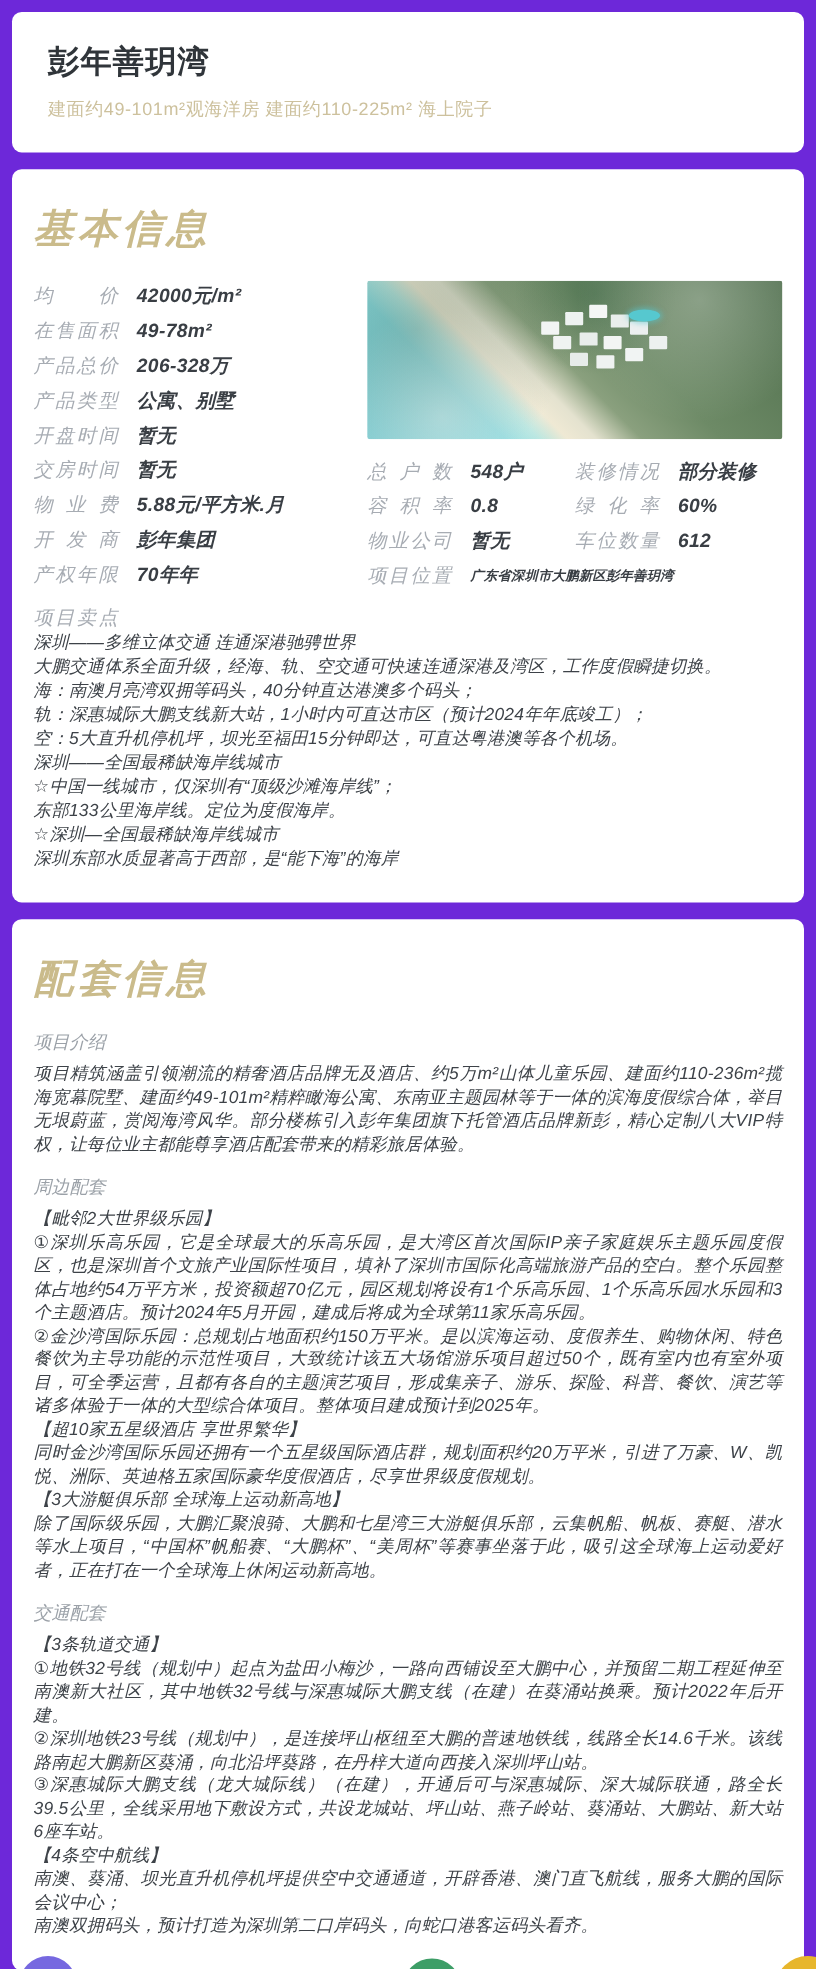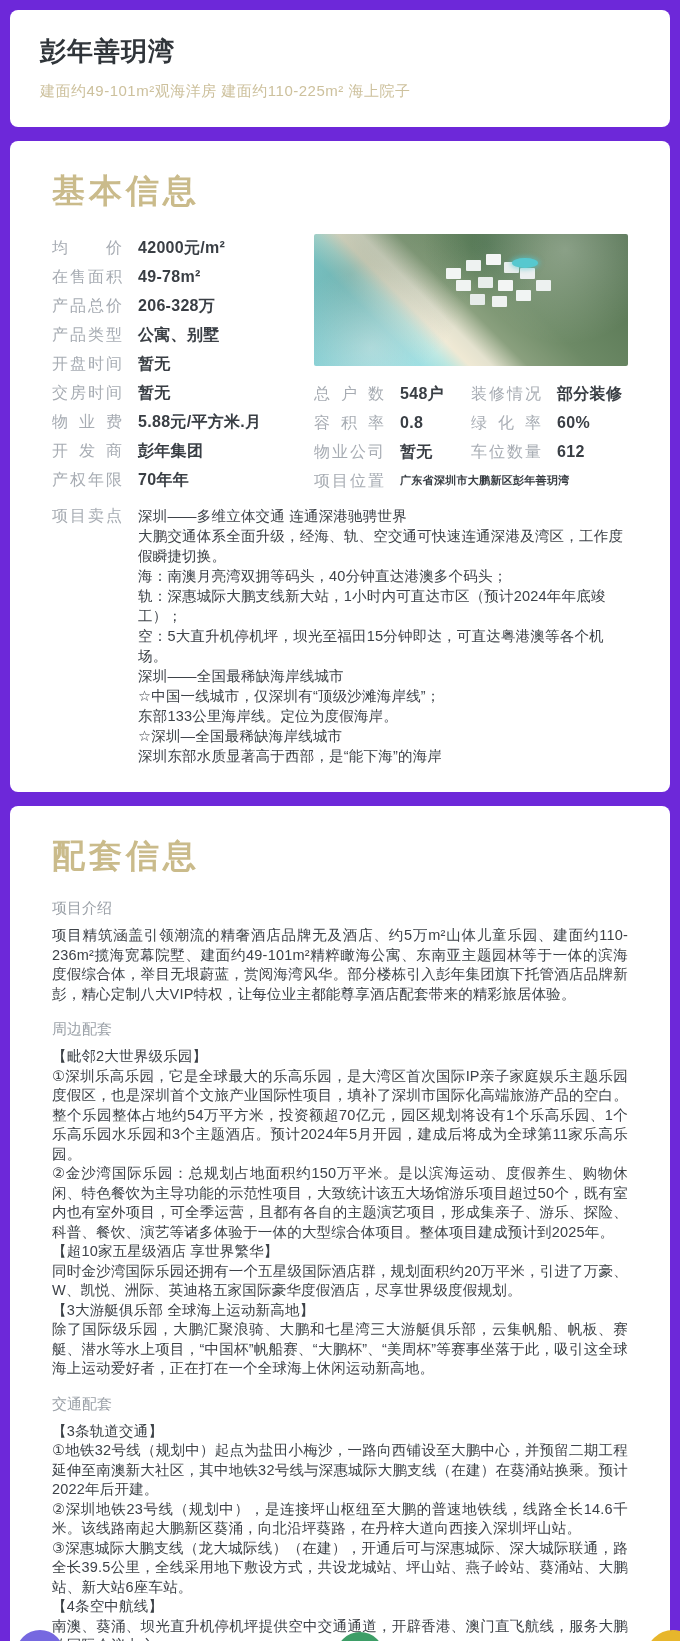--- a/index.html
+++ b/index.html
@@ -10,26 +10,26 @@
     background:#6d28d9; overflow:hidden;
   }
   .card{
     background:#ffffff; border-radius:8px; margin:0 10px;
   }
   
   .header-card{ margin-top:10px; padding:24px 30px 26px; }
   .page-title{ font-size:26px; font-weight:bold; color:#30353a; margin-bottom:13px; letter-spacing:1px;}
   .page-subtitle{ font-size:15px; color:#cdc19d; letter-spacing:.5px;}
   
-  .section-card{ margin-top:14px; padding:24px 42px 26px; }
+  .section-card{ margin-top:14px; padding:24px 18px 26px;font-style:italic; }
   .section-title{
     font-size:33px; font-weight:bold; color:#cabb8b; letter-spacing:4px; margin:4px 0 20px;
   }
   
-  .info-flex{ display:flex; }
+  .info-flex{ display:flex;gap:16px; }
   .info-left{ width:262px; flex:none; }
   .info-right{ flex:1; min-width:0; }
   .field-row{ display:flex; line-height:27px; margin-bottom:2px; font-size:16px; }
   .field-label{
     width:70px; flex:none; color:#a7acb3; margin-right:16px;
     text-align:justify; text-align-last:justify;
   }
   .field-value{ color:#393e44; font-weight:bold; letter-spacing:.3px; white-space:nowrap; }
   .photo{
     height:132px; border-radius:2px; margin-bottom:14px; position:relative; overflow:hidden;
@@ -46,21 +46,21 @@
       10px 12px 0 #f0f3f2, 32px 9px 0 #e8edeb, 52px 12px 0 #f3f5f4, 74px 0 0 #eceff0,
       70px 22px 0 #f1f4f3, 24px 26px 0 #e7ecea, 46px 28px 0 #eff2f1, 90px 12px 0 #edf1f0;
   }
   .photo .pool{
     position:absolute; left:63%; top:18%; width:26px; height:10px; border-radius:50%;
     background:#56c8cf; box-shadow:0 0 4px 2px rgba(86,200,207,.5);
   }
   .cols-2{ display:flex; }
   .cols-2 .col{ flex:1; min-width:0; }
   .location-row .field-value{ white-space:normal; font-size:11px; }
-  .selling{ display:flex; margin-top:10px; }
+  .selling{ display:flex; margin-top:10px;flex-direction:column; }
   .selling-label{
     width:70px; flex:none; color:#a7acb3; font-size:16px; line-height:20px;
     margin-right:16px; text-align:justify; text-align-last:justify;
   }
   .selling-lines{ flex:1; min-width:0; }
   .selling-line{ font-size:14.5px; line-height:20px; color:#3d4248; letter-spacing:.2px; }
   
   .sub-label{ font-size:15px; color:#9ba1a8; margin:16px 0 8px; }
   .amenity-section:first-of-type .sub-label{ margin-top:6px; }
   .para{ font-size:14.5px; line-height:19.5px; color:#3d4248; letter-spacing:.2px; text-align:justify; }

